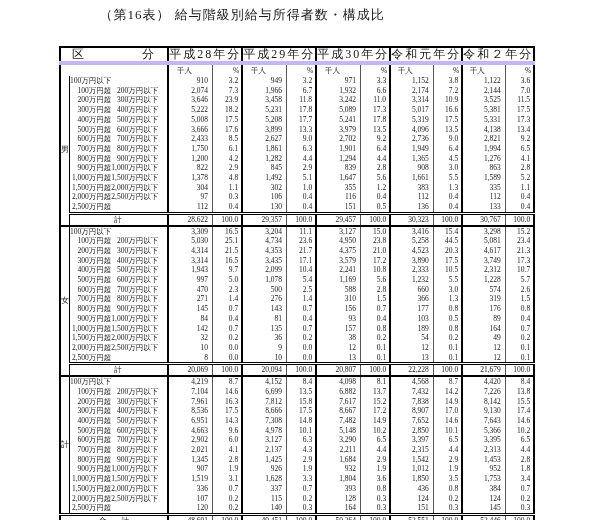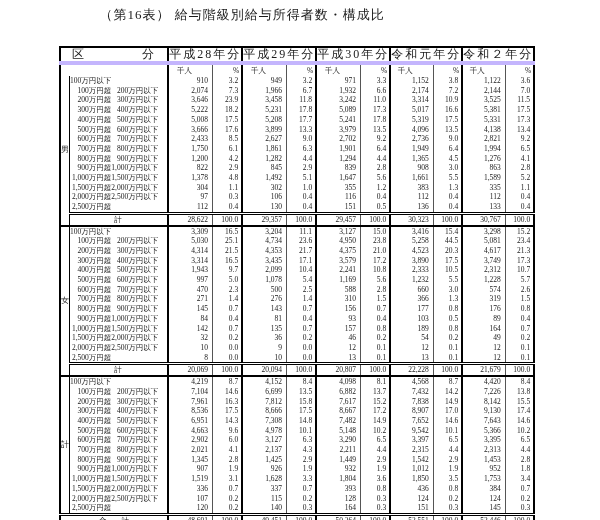--- a/index.html
+++ b/index.html
@@ -461,21 +461,21 @@
           <td class="num">164</td>
           <td class="pct">0.7</td>
         </tr>
         <tr>
           <td class="lo">1,500万円超</td>
           <td class="up">2,000万円以下</td>
           <td class="num">32</td>
           <td class="pct">0.2</td>
           <td class="num">36</td>
           <td class="pct">0.2</td>
-          <td class="num">46</td>
+          <td class="num">38</td>
           <td class="pct">0.2</td>
           <td class="num">54</td>
           <td class="pct">0.2</td>
           <td class="num">49</td>
           <td class="pct">0.2</td>
         </tr>
         <tr>
           <td class="lo">2,000万円超</td>
           <td class="up">2,500万円以下</td>
           <td class="num">10</td>
@@ -589,21 +589,21 @@
         </tr>
         <tr>
           <td class="lo">500万円超</td>
           <td class="up">600万円以下</td>
           <td class="num">4,663</td>
           <td class="pct">9.6</td>
           <td class="num">4,978</td>
           <td class="pct">10.1</td>
           <td class="num">5,148</td>
           <td class="pct">10.2</td>
-          <td class="num">9,542</td>
+          <td class="num">2,850</td>
           <td class="pct">10.1</td>
           <td class="num">5,366</td>
           <td class="pct">10.2</td>
         </tr>
         <tr>
           <td class="lo">600万円超</td>
           <td class="up">700万円以下</td>
           <td class="num">2,902</td>
           <td class="pct">6.0</td>
           <td class="num">3,127</td>
@@ -629,21 +629,21 @@
           <td class="num">2,313</td>
           <td class="pct">4.4</td>
         </tr>
         <tr>
           <td class="lo">800万円超</td>
           <td class="up">900万円以下</td>
           <td class="num">1,345</td>
           <td class="pct">2.8</td>
           <td class="num">1,425</td>
           <td class="pct">2.9</td>
-          <td class="num">1,449</td>
+          <td class="num">1,684</td>
           <td class="pct">2.9</td>
           <td class="num">1,542</td>
           <td class="pct">2.9</td>
           <td class="num">1,453</td>
           <td class="pct">2.8</td>
         </tr>
         <tr>
           <td class="lo">900万円超</td>
           <td class="up">1,000万円以下</td>
           <td class="num">907</td>

